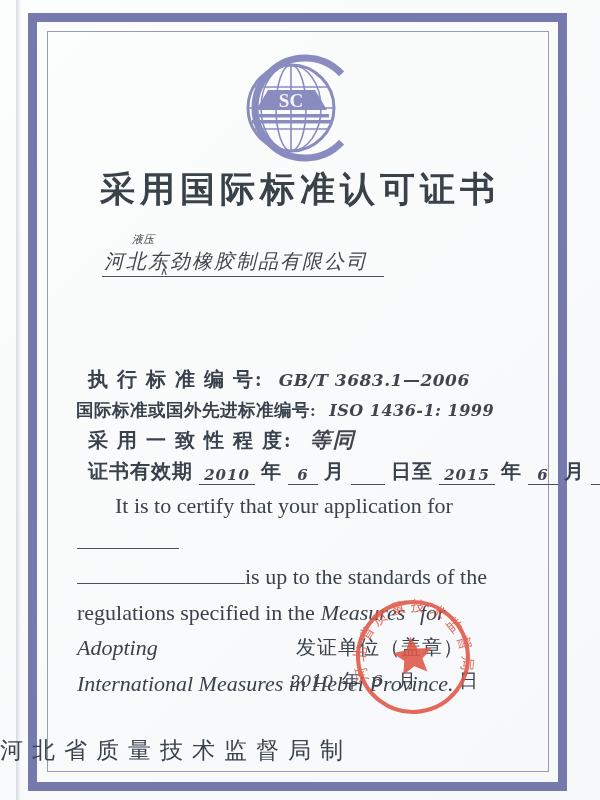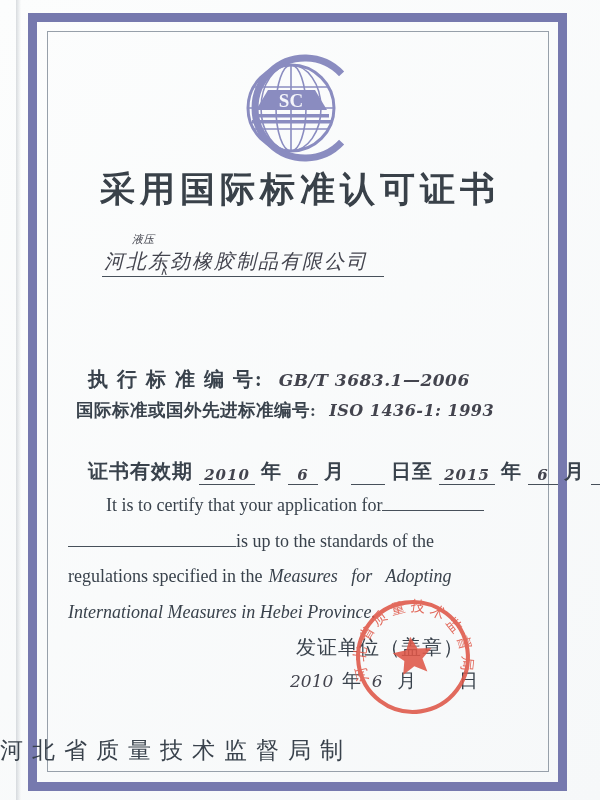--- a/index.html
+++ b/index.html
@@ -44,22 +44,22 @@
   .intl .hw { font-size:16px; margin-left:8px; }
   .conf { left:88px; top:426px; font-size:20px; letter-spacing:2px; }
   .conf .hw { font-size:21px; margin-left:10px; }
 
   .validity { left:88px; top:458px; font-size:20px; letter-spacing:1px; }
   .uline { display:inline-block; border-bottom:1.5px solid #47505a; text-align:center;
     height:22px; vertical-align:bottom; }
   .w56 { width:56px; } .w30 { width:30px; } .w34 { width:34px; }
   .validity .hw { font-size:15px; }
 
-  .en { position:absolute; left:68px; top:488px; width:458px;
-    font-size:18px; line-height:35.5px; color:#39424c; }
+  .en { position:absolute; left:77px; top:488px; width:458px;
+    font-size:22px; line-height:35.5px; color:#39424c; }
   .en .blank { display:inline-block; border-bottom:1.5px solid #47505a; height:17px; vertical-align:baseline; }
   .en-indent { display:inline-block; width:38px; }
   .ital { font-style:italic; }
   .sp { word-spacing:9px; margin-left:6px; }
 
   .issuer { position:absolute; left:296px; top:634px; font-size:20px; letter-spacing:1px; color:#39424c;text-align:right; }
   .issue-date { position:absolute; left:290px; top:668px; font-size:19px; color:#39424c; }
   .issue-date .hw { font-size:17px; }
   .issue-date .gap-s { margin:0 6px 0 4px; }
   .issue-date .gap-m { margin:0 4px 0 10px; }
@@ -104,23 +104,27 @@
   </div>
 
 
   <div class="line exec">
     <span>执 行 标 准 编 号:</span>
     <span class="hw">GB/T 3683.1—2006</span>
   </div>
 
   <div class="line intl">
     <span>国际标准或国外先进标准编号:</span>
-    <span class="hw">ISO 1436-1: 1993</span>
+    <span class="hw">ISO 1436-1: 1999</span>
   </div>
 
+  <div class="line conf">
+    <span>采 用 一 致 性 程 度:</span>
+    <span class="hw">等同</span>
+  </div>
 
   <div class="line validity">
     <span>证书有效期</span>
     <span class="uline w56"><span class="hw">2010</span></span>
     <span>年</span>
     <span class="uline w30"><span class="hw">6</span></span>
     <span>月</span>
     <span class="uline w34"></span>
     <span>日至</span>
     <span class="uline w56"><span class="hw">2015</span></span>

